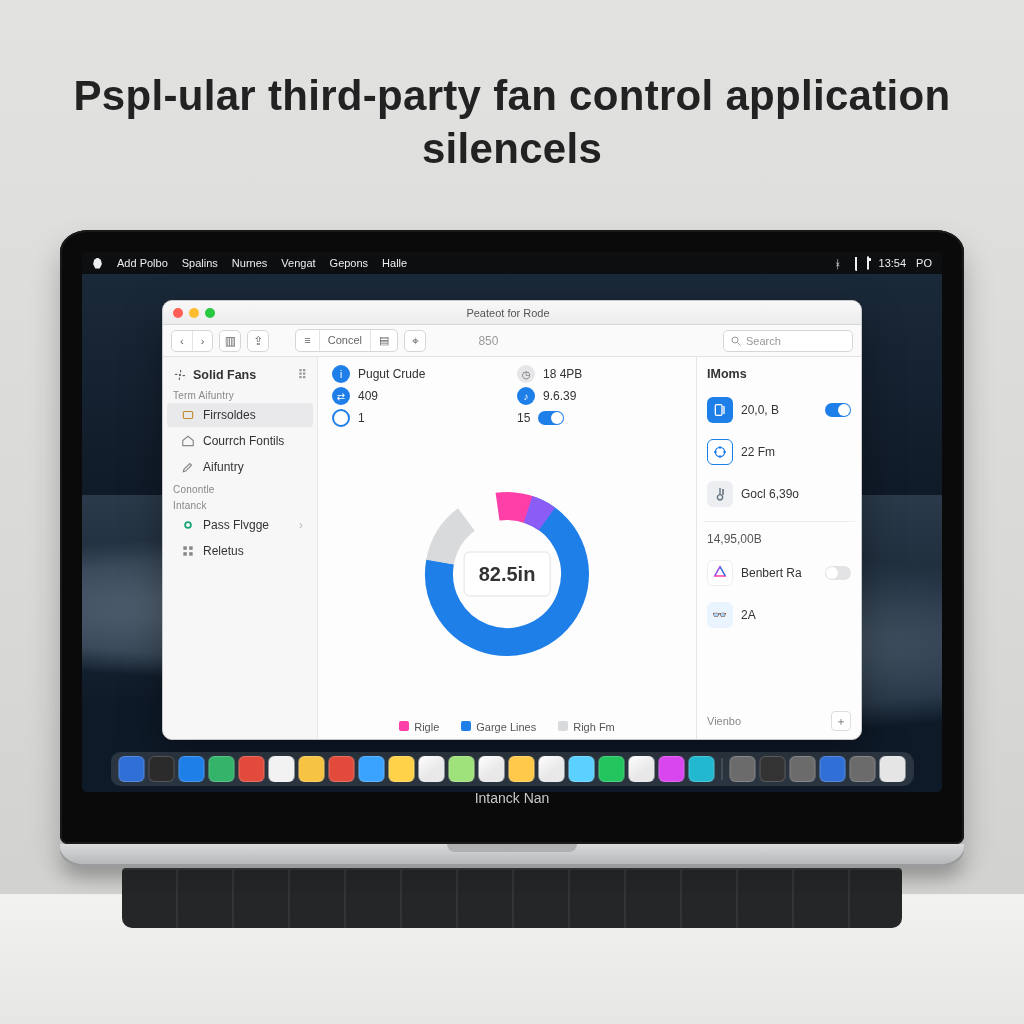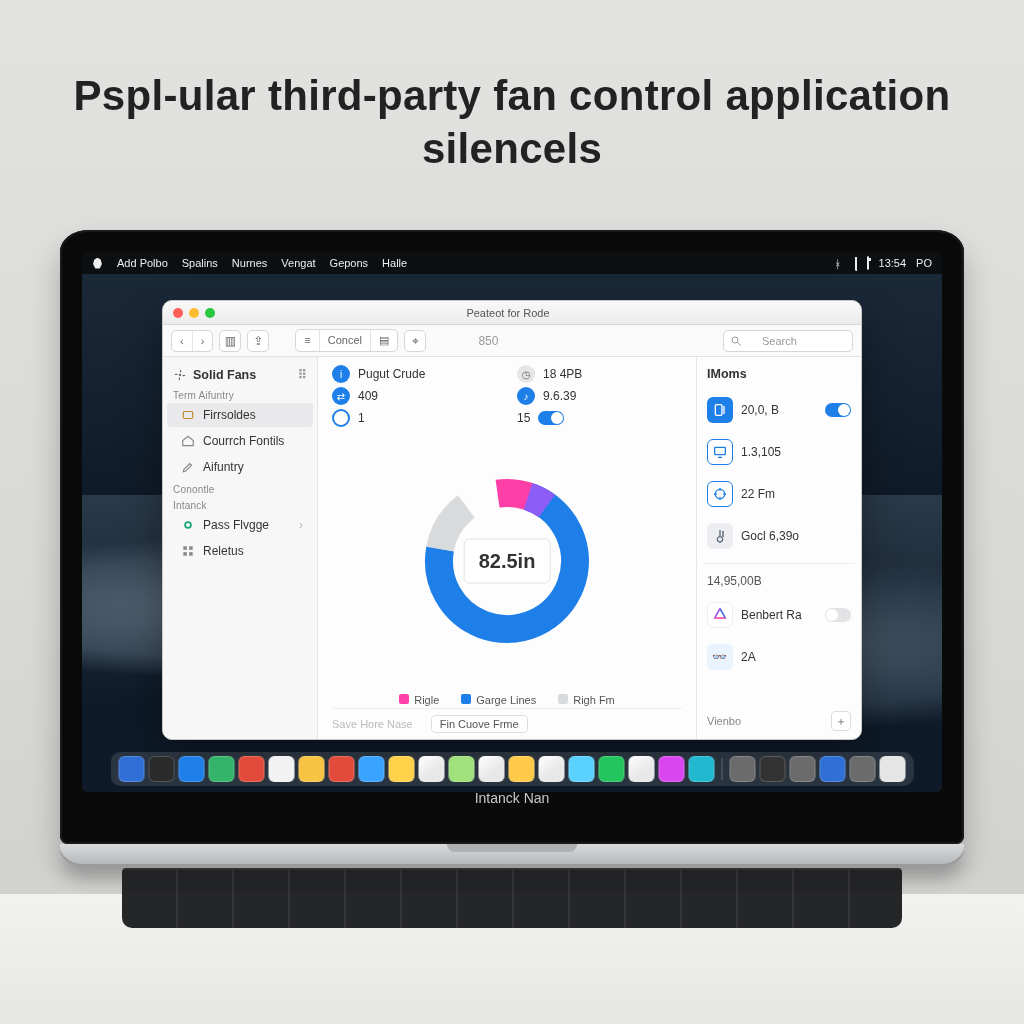--- a/index.html
+++ b/index.html
@@ -90,21 +90,21 @@
 
   .toolbar {
     height: 32px; border-bottom: 1px solid #e2e2e2;
     display:flex; align-items:center; padding: 0 8px; gap:6px;
     background: #fafafa; font-size:11px; color:#444;
   }
   .toolbar .grp { display:flex; border:1px solid #d6d6d6; border-radius:5px; overflow:hidden; background:#fff;}
   .toolbar .btn { padding: 4px 8px; border-right:1px solid #e4e4e4; color:#666; cursor:pointer;}
   .toolbar .btn:last-child{border-right:none;}
   .toolbar .icon-sq{ width:22px; height:22px; border:1px solid #d6d6d6; border-radius:5px; display:flex; align-items:center; justify-content:center; background:#fff; color:#666; font-size:12px;}
-  .toolbar .search { margin-left:auto; width:130px; height:22px; border:1px solid #d6d6d6; border-radius:5px; display:flex; align-items:center; padding:0 6px; color:#999; background:#fff;gap:16px;}
+  .toolbar .search { margin-left:auto; width:130px; height:22px; border:1px solid #d6d6d6; border-radius:5px; display:flex; align-items:center; padding:0 6px; color:#999; background:#fff;}
   .toolbar .search svg{margin-right:4px;}
 
   .body { flex:1; display:flex; min-height:0; }
 
   
   .sidebar { width: 155px; border-right:1px solid #e6e6e6; background:#f7f7f8; font-size:12px; color:#333; padding:6px 0; display:flex; flex-direction:column;}
   .sb-head { display:flex; align-items:center; justify-content:space-between; padding:4px 10px; font-weight:600; font-size:12.5px;}
   .sb-head .gear{color:#999;}
   .sb-section { padding: 4px 10px 1px; font-size:10px; color:#888; letter-spacing:0.2px;}
   .sb-item { display:flex; align-items:center; gap:8px; padding:5px 10px 5px 14px; cursor:pointer; border-radius:4px; margin:1px 4px;}
@@ -358,46 +358,33 @@
                   </svg>
                 <div class="center-box">82.5in</div>
               </div>
             </div>
 
             <div class="legend">
               <span><span class="sw" style="background:#ff3fa8"></span><span>Rigle</span></span>
               <span><span class="sw" style="background:#1f7fe8"></span><span>Garge Lines</span></span>
               <span><span class="sw" style="background:#d9dadc"></span><span>Righ Fm</span></span>
             </div>
-            <div class="footer-row">
-              <span class="save">Save Hore Nase</span>
-              <span class="dd">Fin Cuove Frme</span>
-            </div>
           </div>
 
           <div class="rpanel">
             <div class="rp-title">IMoms</div>
             <div class="rp-row">
               <span class="rp-icon blue">
                   <svg width="16" height="16" viewBox="0 0 24 24" fill="none" stroke="#fff" stroke-width="2">
                     <rect x="5" y="4" width="10" height="16" rx="2"></rect>
                     <path d="M18 6v12"></path>
                   </svg>
                 </span>
               <span class="val">20,0, B</span>
               <span class="pill on"></span>
-            </div>
-            <div class="rp-row">
-              <span class="rp-icon out">
-                  <svg width="16" height="16" viewBox="0 0 24 24" fill="none" stroke="#1f7fe8" stroke-width="2">
-                    <rect x="4" y="5" width="16" height="11" rx="1"></rect>
-                    <path d="M9 20h6"></path>
-                  </svg>
-                </span>
-              <span class="val">1.3,105</span>
             </div>
             <div class="rp-row">
               <span class="rp-icon out">
                   <svg width="16" height="16" viewBox="0 0 24 24" fill="none" stroke="#1f7fe8" stroke-width="2">
                     <circle cx="12" cy="12" r="7"></circle>
                     <path d="M12 3v4M12 17v4M3 12h4M17 12h4"></path>
                   </svg>
                 </span>
               <span class="val">22 Fm</span>
             </div>

